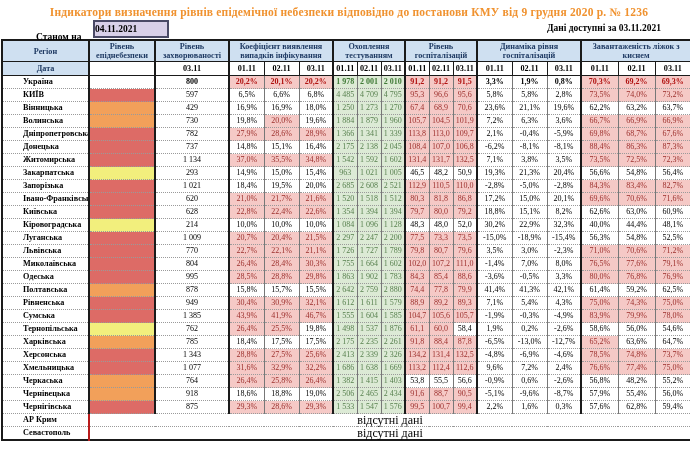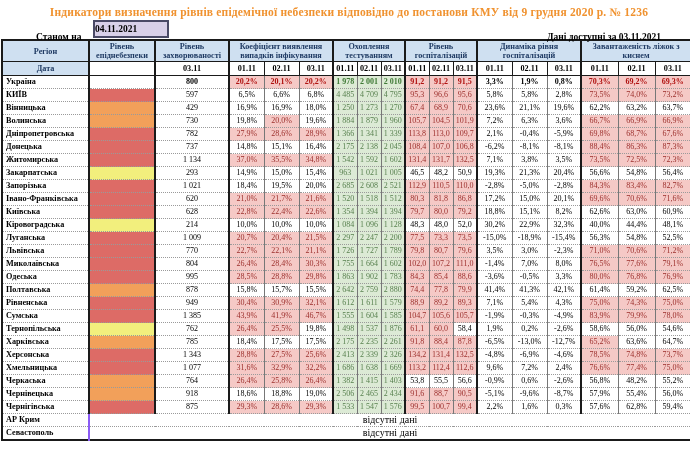--- a/index.html
+++ b/index.html
@@ -3,37 +3,37 @@
 <meta charset="utf-8">
 <style>
   html,body{margin:0;padding:0;background:#fff;}
   body{width:690px;height:473px;font-family:"Liberation Serif",serif;color:#000;overflow:hidden;}
   .page{width:688px;margin:0 auto;}
   .title{color:#f0922f;font-weight:bold;font-size:11.5px;text-align:center;padding:6px 0 2px 8px;letter-spacing:.2px;}
   .meta-row{position:relative;height:19px;font-size:9.5px;font-weight:bold;}
   .asof-label{position:absolute;left:35px;top:12px;}
   .asof-box{position:absolute;left:92px;top:0px;width:72px;height:14px;line-height:14px;text-align:left;
     background:#d8d0e8;border:2px solid #4a4a66;font-weight:bold;font-size:9.5px;}
-  .avail{position:absolute;right:28px;top:12px;}
+  .avail{position:absolute;right:28px;top:3px;}
   table{border-collapse:collapse;table-layout:fixed;width:689px;border:2px solid #1a1a1a;}
   thead th,thead td{background:#cfe0f1;color:#1f3a63;font-weight:bold;font-size:8.2px;line-height:1.1;
     border:1px solid #1a1a1a;padding:1px 1px;text-align:center;}
   thead td.white{background:#fff;color:#000;}
   thead tr.dates td{height:11px;}
   tbody td{font-size:8px;height:12px;line-height:10px;padding:0 1px;text-align:center;
     border-left:1px solid #777;border-top:1px dotted #9a9a9a;background:#fff;}
-  tbody td.region{text-align:left;font-weight:bold;font-size:8.2px;padding-left:3px;border-left:none;
+  tbody td.region{text-align:left;font-weight:bold;font-size:8.2px;padding-left:20px;border-left:none;
     white-space:nowrap;overflow:hidden;}
   td.grp, th.grp{border-left:2px solid #1a1a1a !important;}
   tbody td.bad{background:#f5c9c6;color:#9c2f2c;}
   tbody td.good{background:#dcead5;color:#58814f;}
   tbody tr.bold-row td{font-weight:bold;}
   tbody tr.bold-row td.bad{color:#b01210;}
   tbody tr.bold-row td.good{color:#3f7a36;}
-  tbody td.nodata{font-size:10px;border-left:2px solid #8b5cf6;}
+  tbody td.nodata{font-size:12px;border-left:2px solid #b91c1c;}
   .squares{background:#fff !important;}
   .sq{display:inline-block;width:8px;height:10px;margin:0 1px;vertical-align:middle;}
 </style>
 </head>
 <body>
 
 <div class="page">
   <div class="title">Індикатори визначення рівнів епідемічної небезпеки відповідно до постанови КМУ від 9 грудня 2020 р. № 1236</div>
 
   <div class="meta-row">

